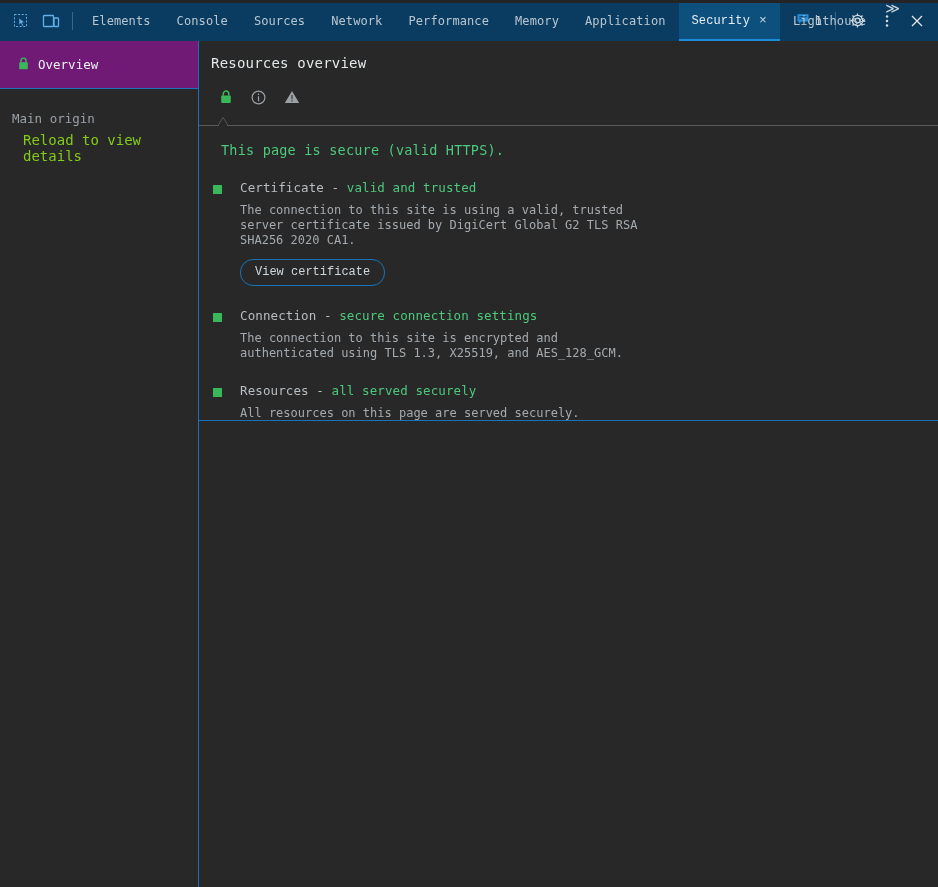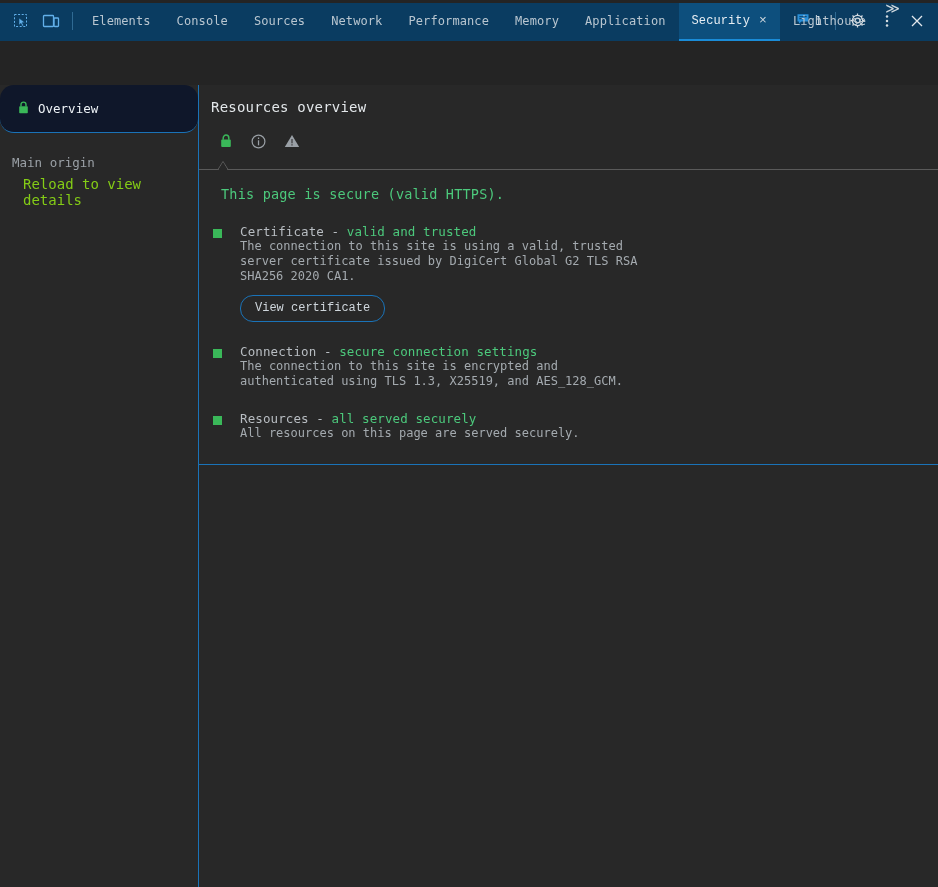--- a/index.html
+++ b/index.html
@@ -16,21 +16,20 @@
     color: #c9cdd1;
     -webkit-font-smoothing: antialiased;
   }
   .app {
     position: relative;
     width: 938px;
     height: 887px;
     background: #242424;
     display: flex;
     flex-direction: column;
-    gap: 44px;
   }
 
   
   .tabbar {
     height: 41px;
     min-height: 41px;
     background: #0a3c61;
     display: flex;
     align-items: stretch;
     position: relative;
@@ -144,24 +143,23 @@
     height: 47px;
     display: flex;
     align-items: center;
     padding-left: 18px;
     gap: 9px;
     cursor: pointer;
     color: #d2d7db;
     font-size: 12.5px;
   }
   .side-item.selected {
-    background: #0f172a;
+    background: #701a75;
     color: #eef3f7;
     border-bottom: 1px solid #1a73b8;
-    border-radius: 14px;
   }
   .side-group {
     padding: 20px 0 0 12px;
   }
   .side-group-title {
     color: #9aa0a6;
     font-size: 12.5px;
     padding: 2px 0 6px 0;
   }
   .side-sub {
@@ -259,21 +257,21 @@
     color: #b8bdc2;
     letter-spacing: 0.1px;
   }
   .sec-title .val {
     color: #4cc97c;
   }
   .sec-desc {
     color: #a4aaaf;
     font-size: 12px;
     line-height: 15px;
-    margin-top: 0;
+    margin-top: 8px;
     max-width: 400px;
   }
   .btn-pill {
     margin-top: 11px;
     display: inline-block;
     border: 1px solid #1a73b8;
     border-radius: 13px;
     padding: 5px 14px 6px 14px;
     color: #cfd6dc;
     font-size: 12px;

